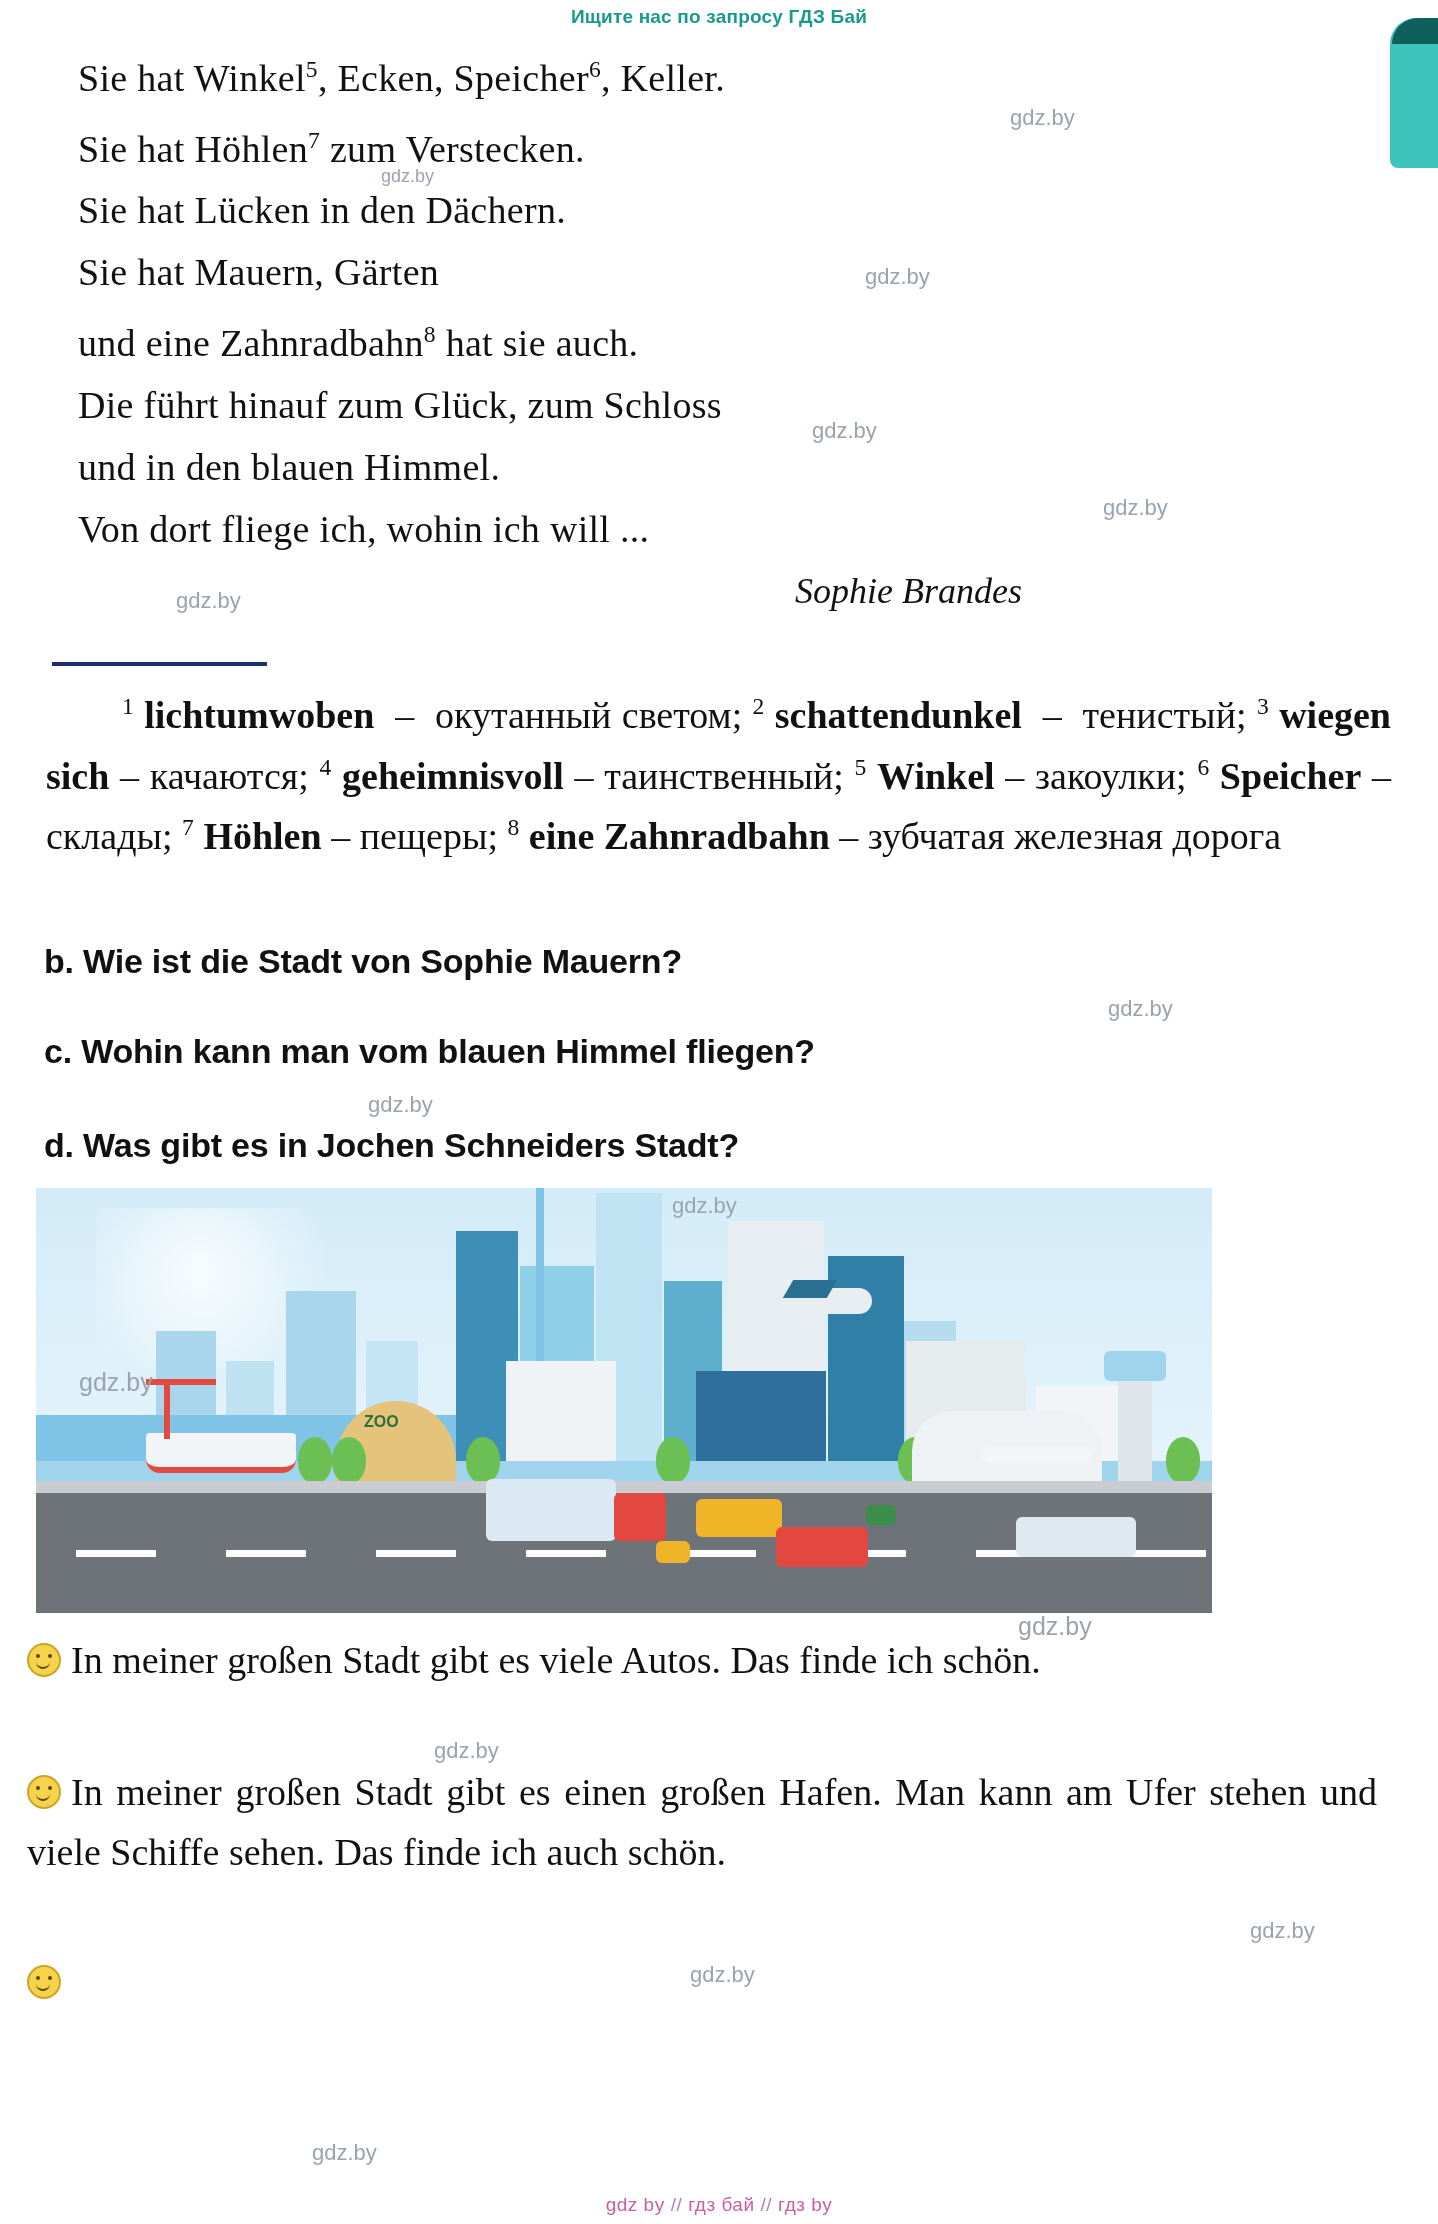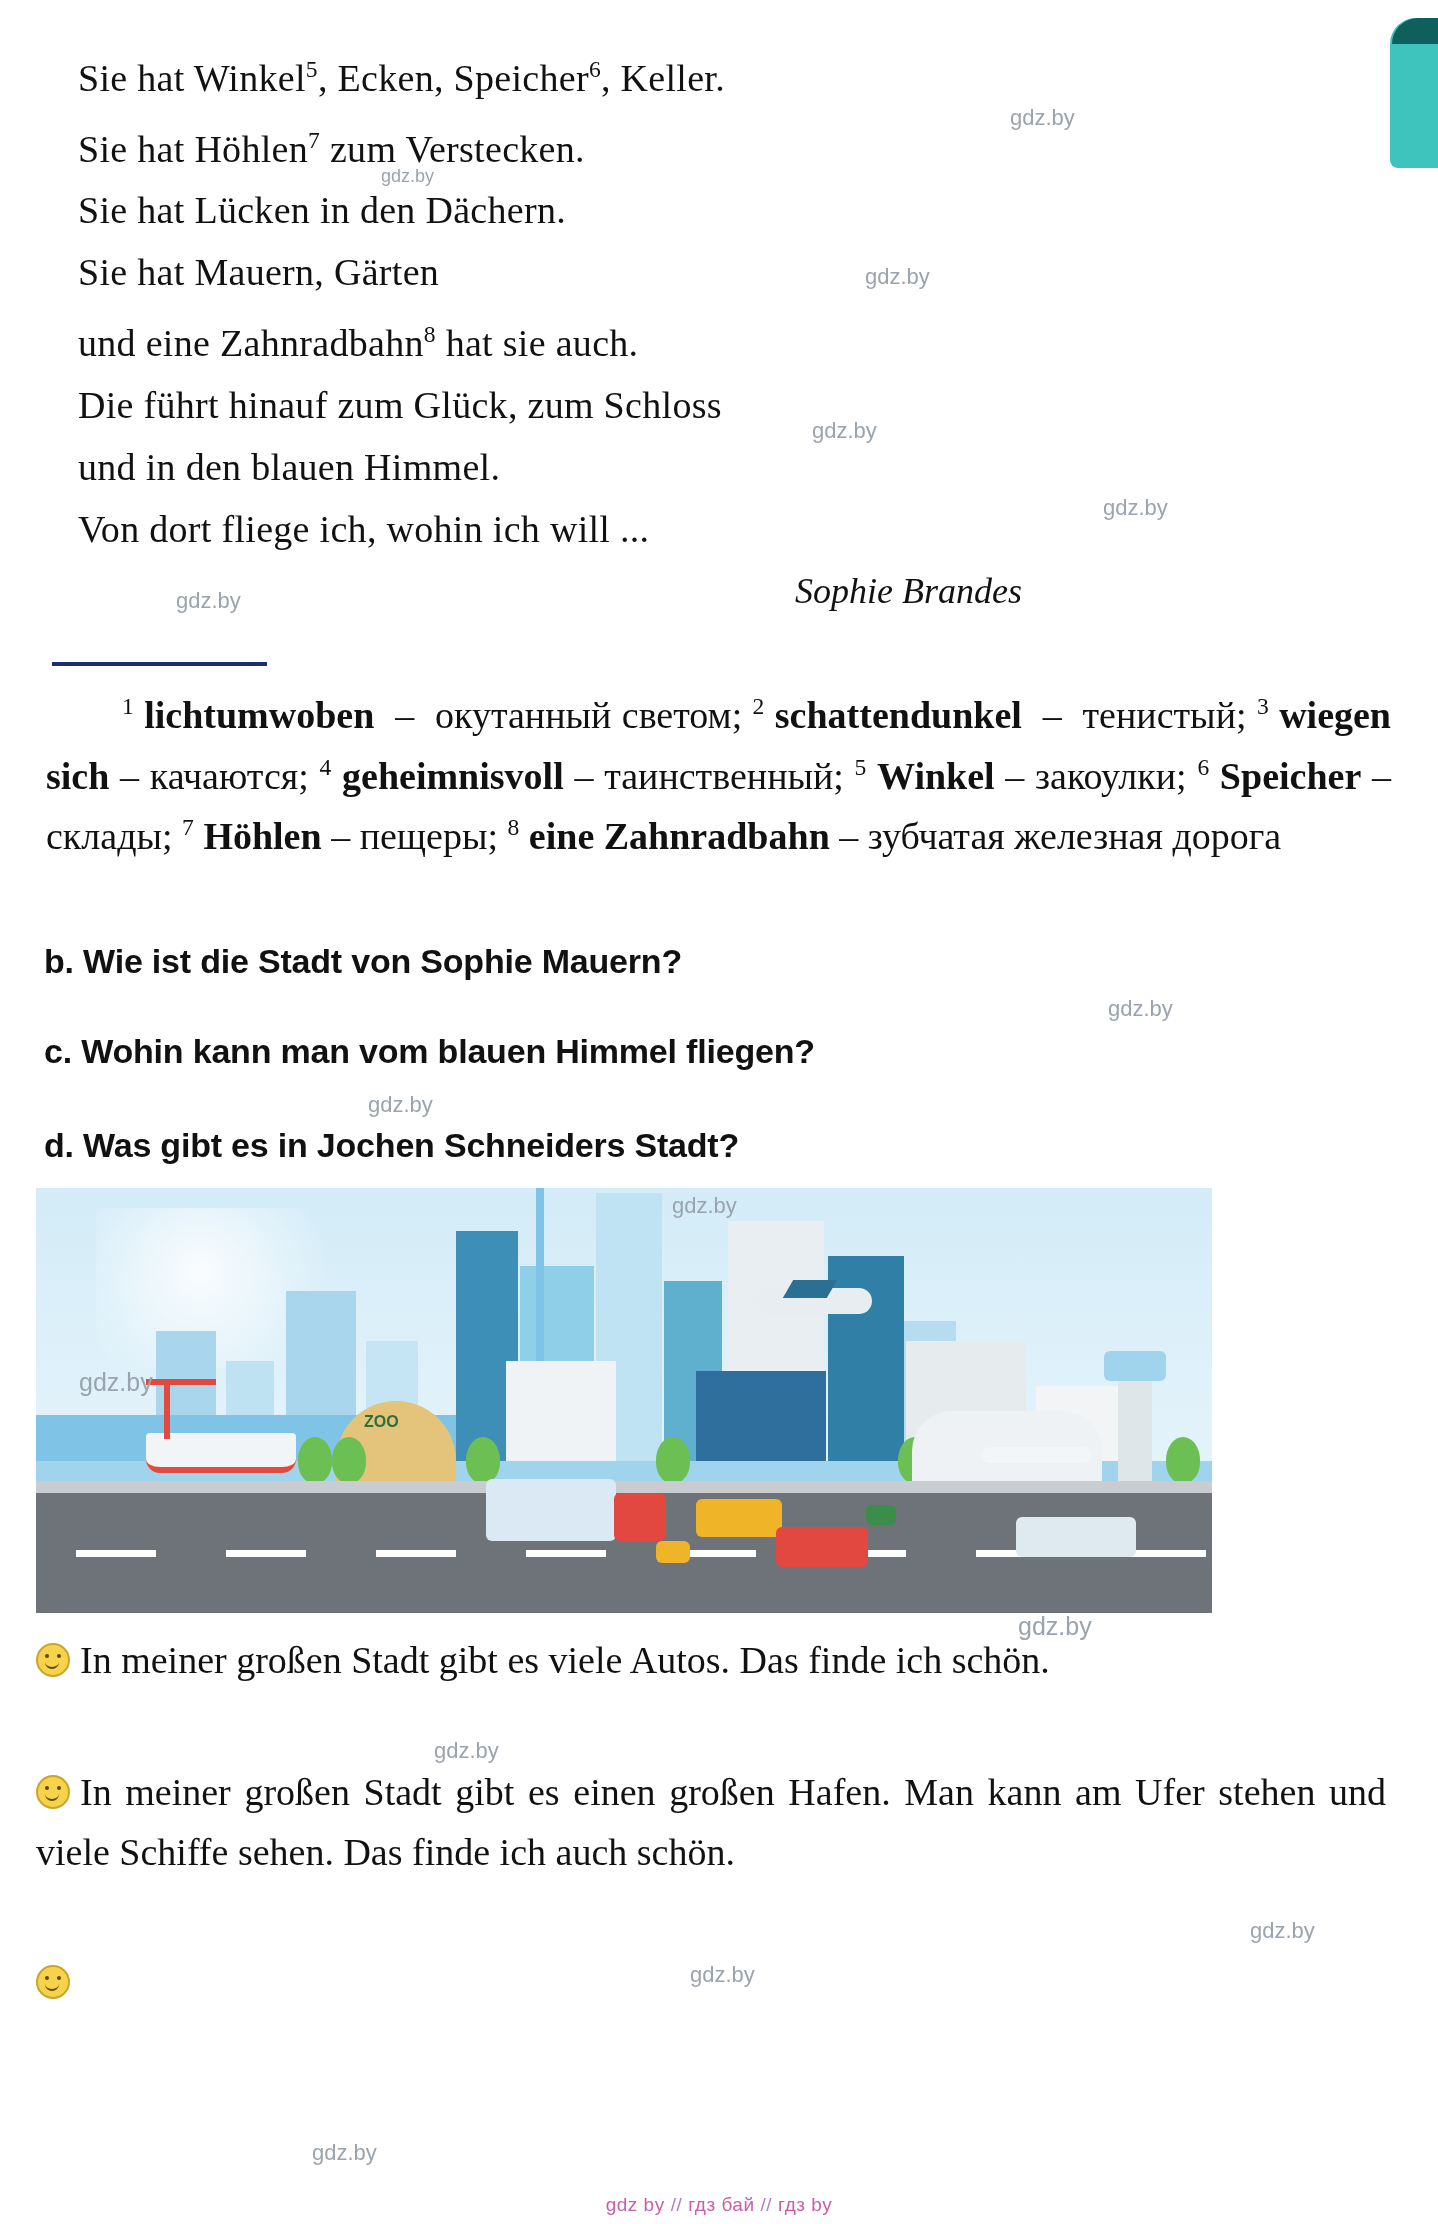--- a/index.html
+++ b/index.html
@@ -163,21 +163,21 @@
     background: #6cbf53; border-radius: 50% 50% 45% 45%;
   }
   .car { position: absolute; border-radius: 6px; }
   .plane {
     position: absolute; width: 120px; height: 26px; background: #e8edf2;
     border-radius: 14px;
   }
   
   .smiley-para {
     position: absolute;
-    left: 36px;
+    left: 27px;
     width: 1350px;
     font-size: 38px;
     line-height: 60px;
     color: #111;
     text-align: justify;
   }
   .p1 { top: 1630px; }
   .p2 { top: 1762px; }
   .p3 { top: 1952px; }
   .smiley {
@@ -222,20 +222,21 @@
     color: #c85fa8;
     letter-spacing: 0.5px;
   }
   .footer .sep { color: #b07fc0; margin: 0 6px; }
 </style>
 </head>
 <body>
 
 <div class="page">
 
+  <div class="top-banner">Ищите нас по запросу ГДЗ Бай</div>
 
   <div class="corner-tab">
     <div class="tab-body"></div>
     <div class="tab-notch"></div>
   </div>
 
   <div class="poem">
     <div class="ln">Sie hat Winkel<sup>5</sup>, Ecken, Speicher<sup>6</sup>, Keller.</div>
     <div class="ln">Sie hat Höhlen<sup>7</sup> zum Verstecken.</div>
     <div class="ln">Sie hat Lücken in den Dächern.</div>

